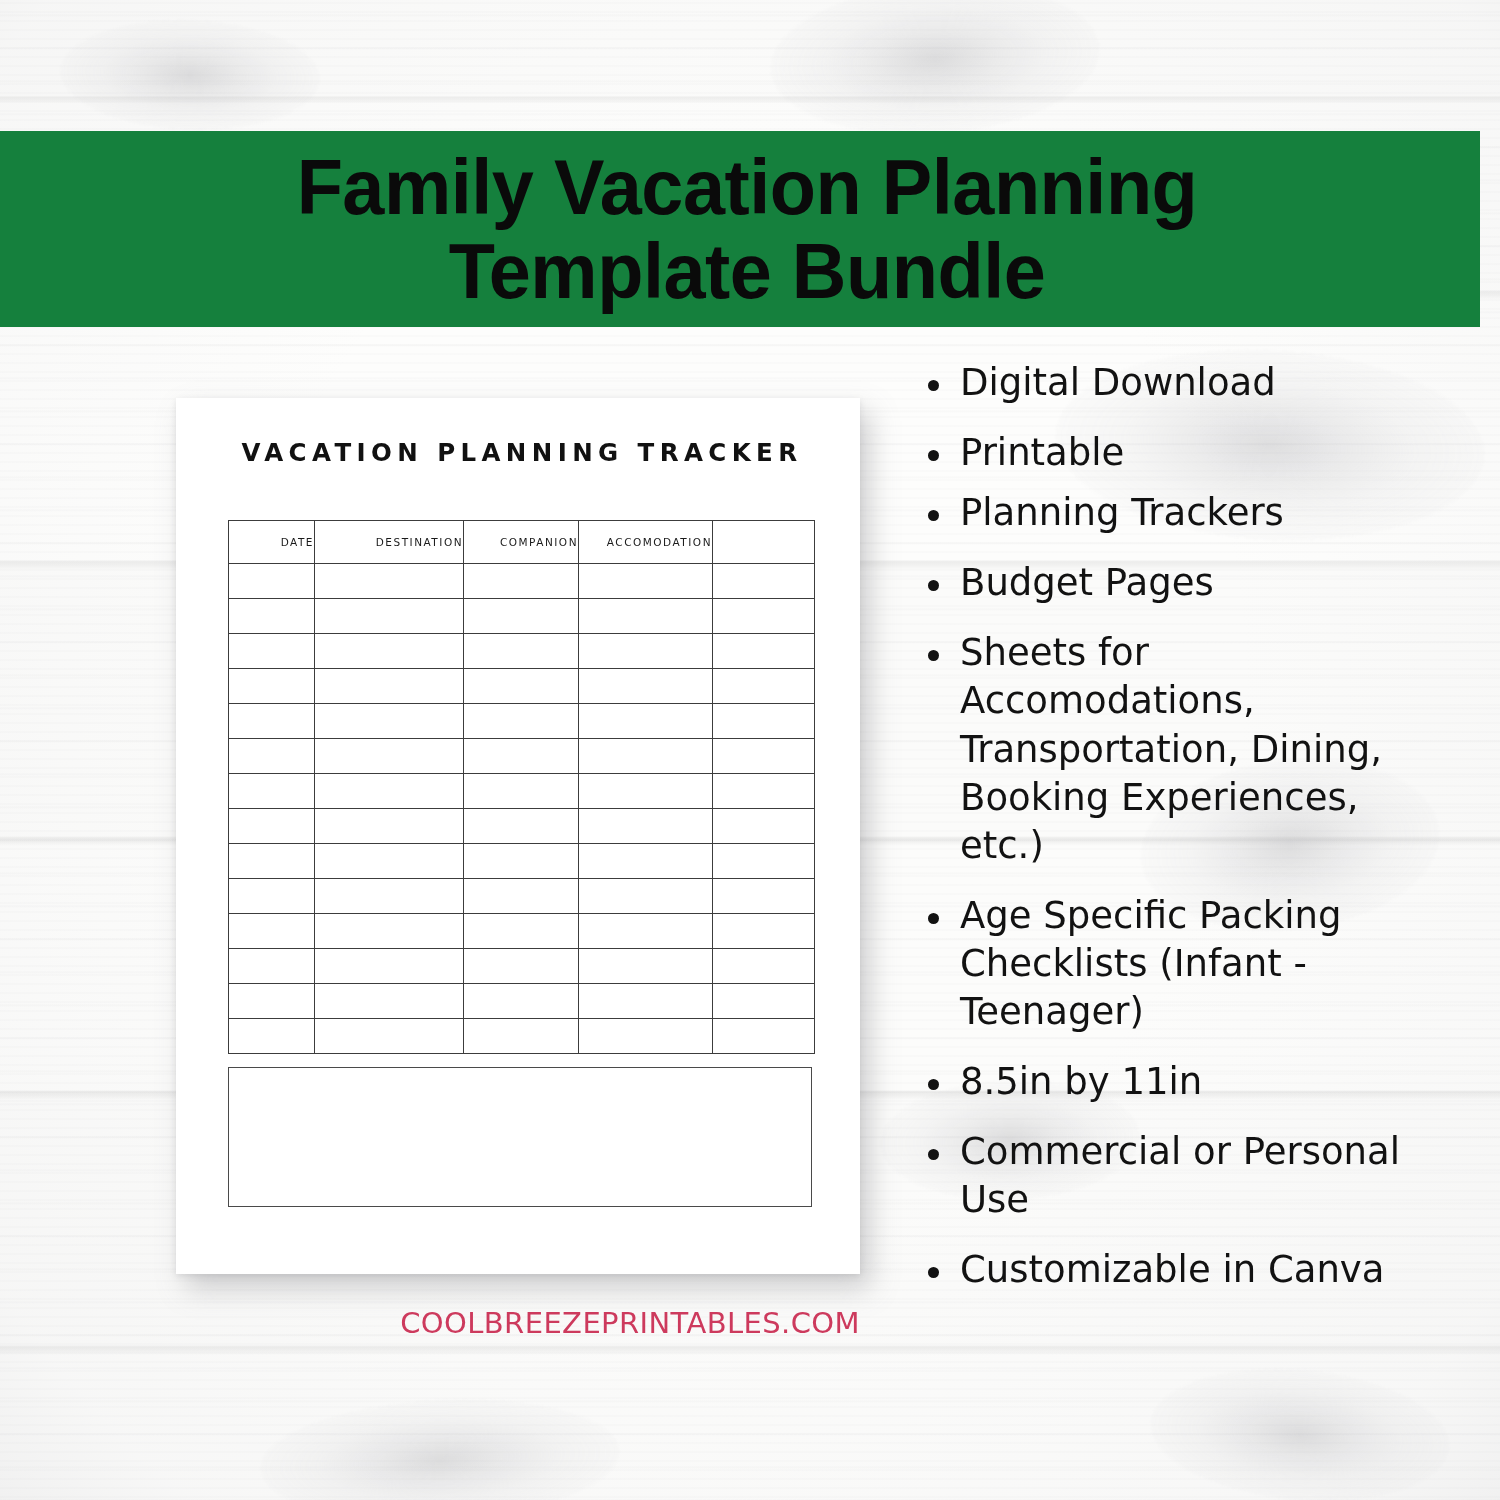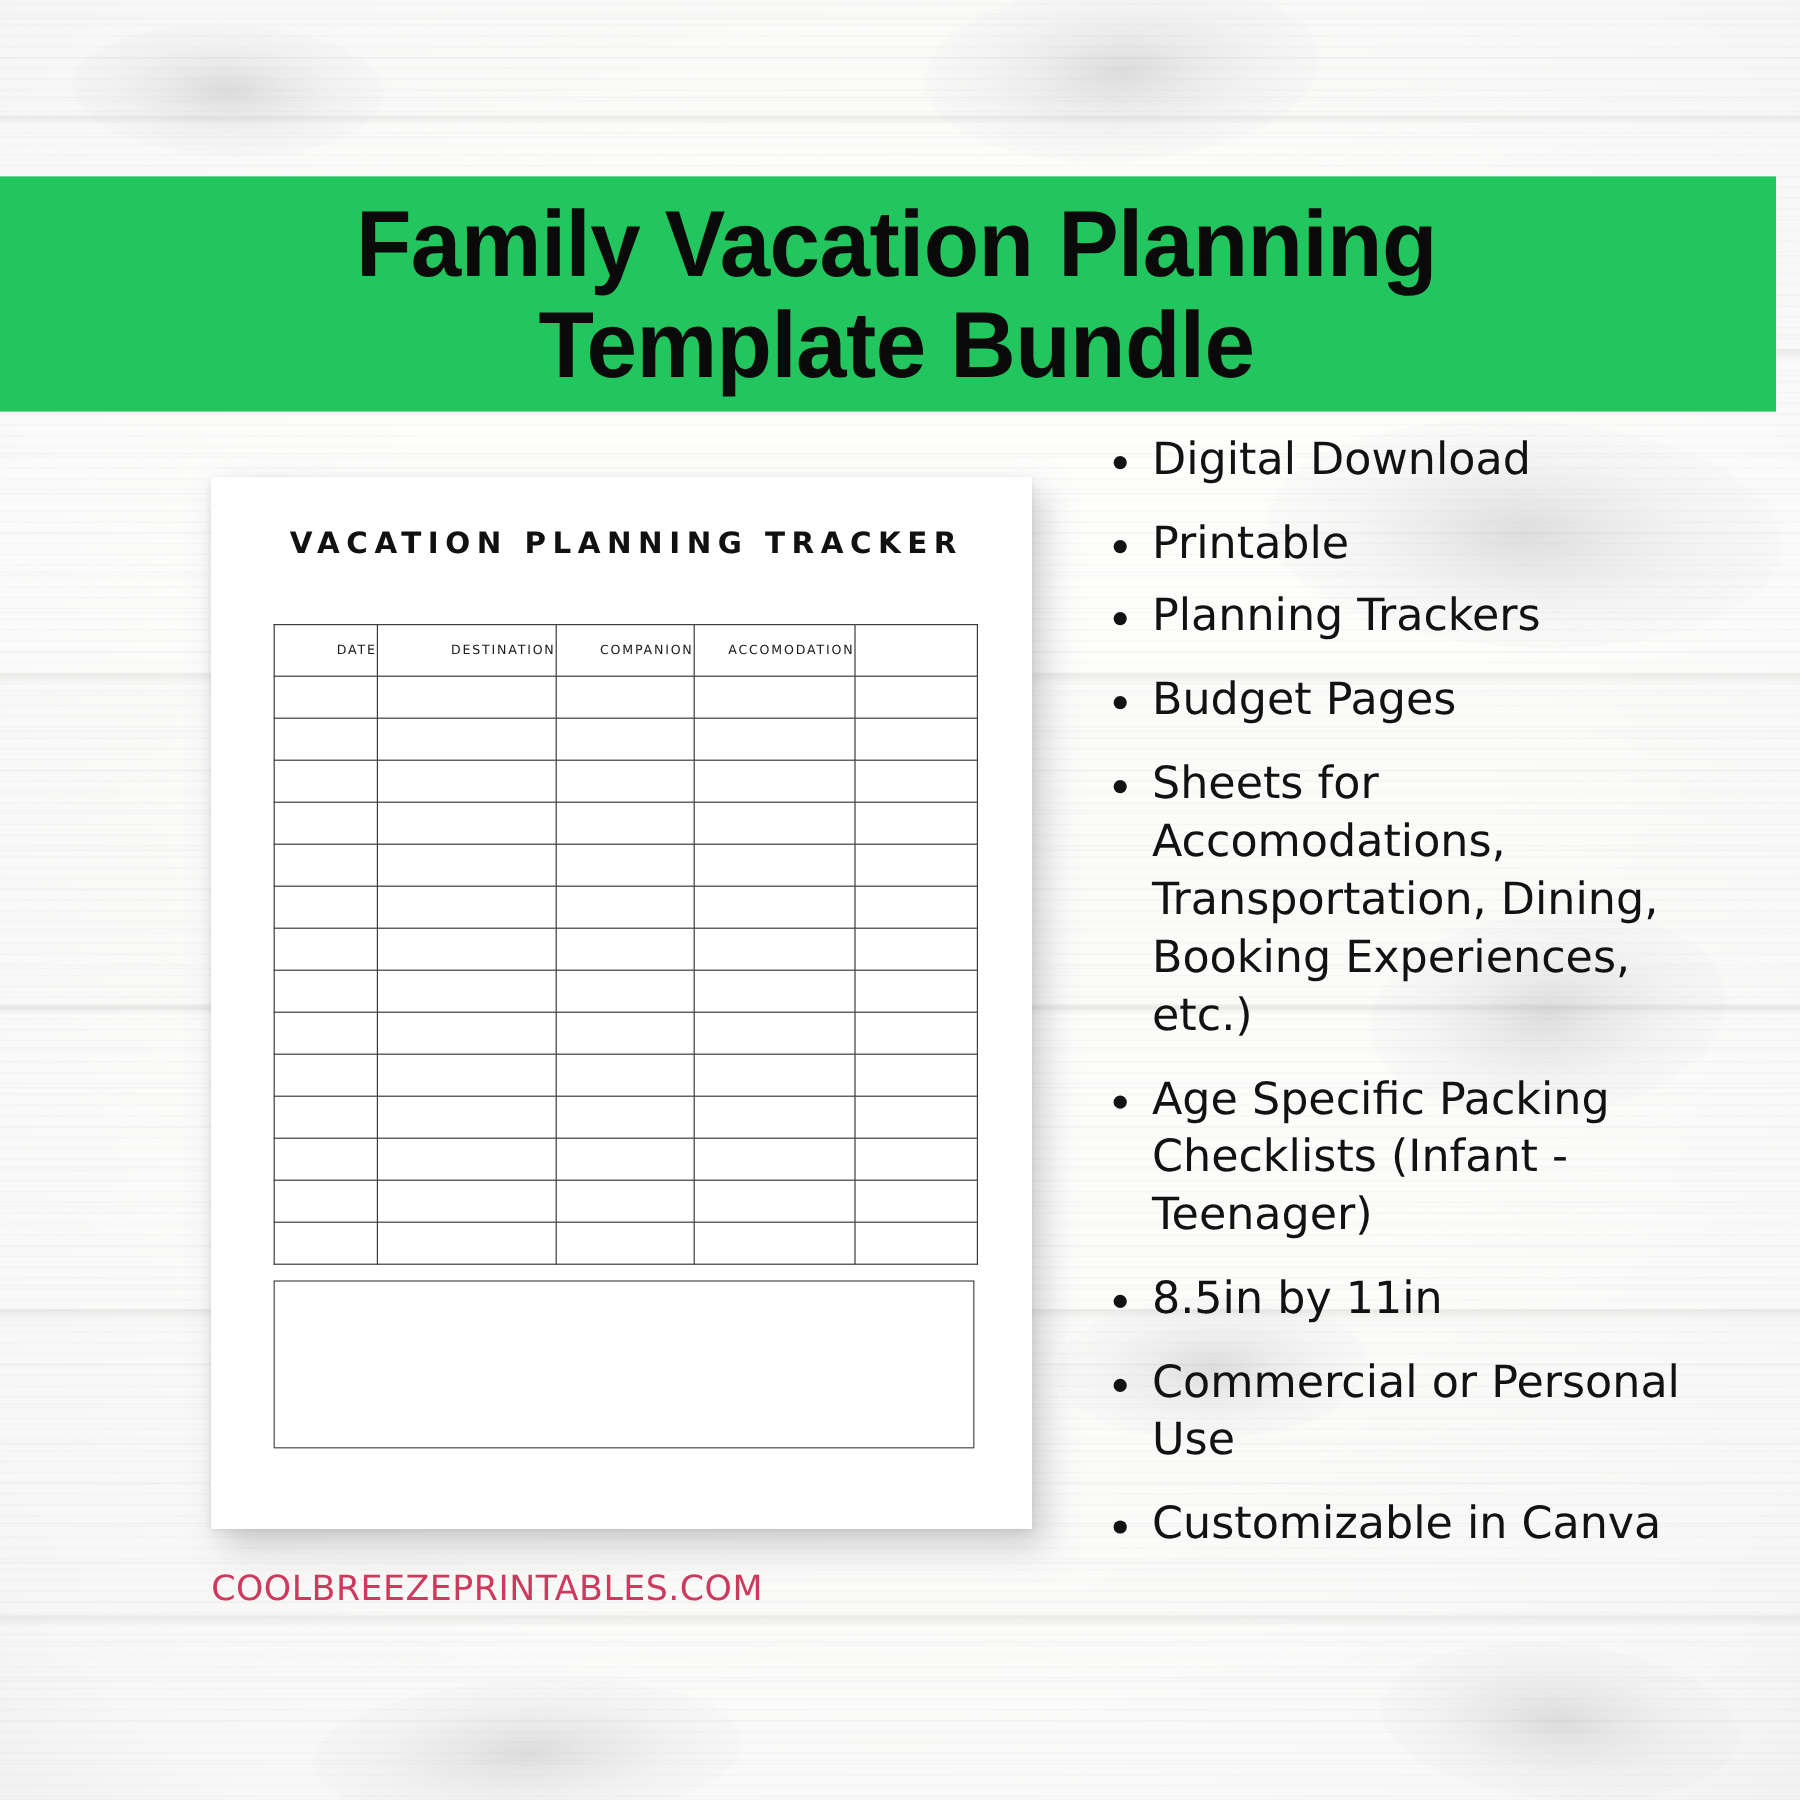--- a/index.html
+++ b/index.html
@@ -94,25 +94,24 @@
     pointer-events: none;
   }
 
   
   #banner {
     position: absolute;
     left: 0;
     top: 131px;
     width: 1480px;
     height: 196px;
-    background: #22c55e;
+    background: #15803d;
     display: flex;
     align-items: center;
     justify-content: center;
-    margin-top: 16px;
   }
   #banner-title {
     font-family: "Liberation Sans Narrow", "Liberation Sans", sans-serif;
     font-weight: bold;
     font-size: 78px;
     line-height: 1.08;
     letter-spacing: -0.5px;
     color: #0a0a0a;
     text-align: center;
     width: 1120px;
@@ -198,21 +197,21 @@
     box-sizing: border-box;
     background: #ffffff;
   }
 
   
   #site-url {
     position: absolute;
     left: 176px;
     top: 1306px;
     width: 684px;
-    text-align: left;
+    text-align: right;
     font-family: "DejaVu Sans", sans-serif;
     font-weight: normal;
     font-size: 29px;
     letter-spacing: 0.4px;
     color: #cd3a5d;
     white-space: nowrap;
   }
 
   
   #features {

